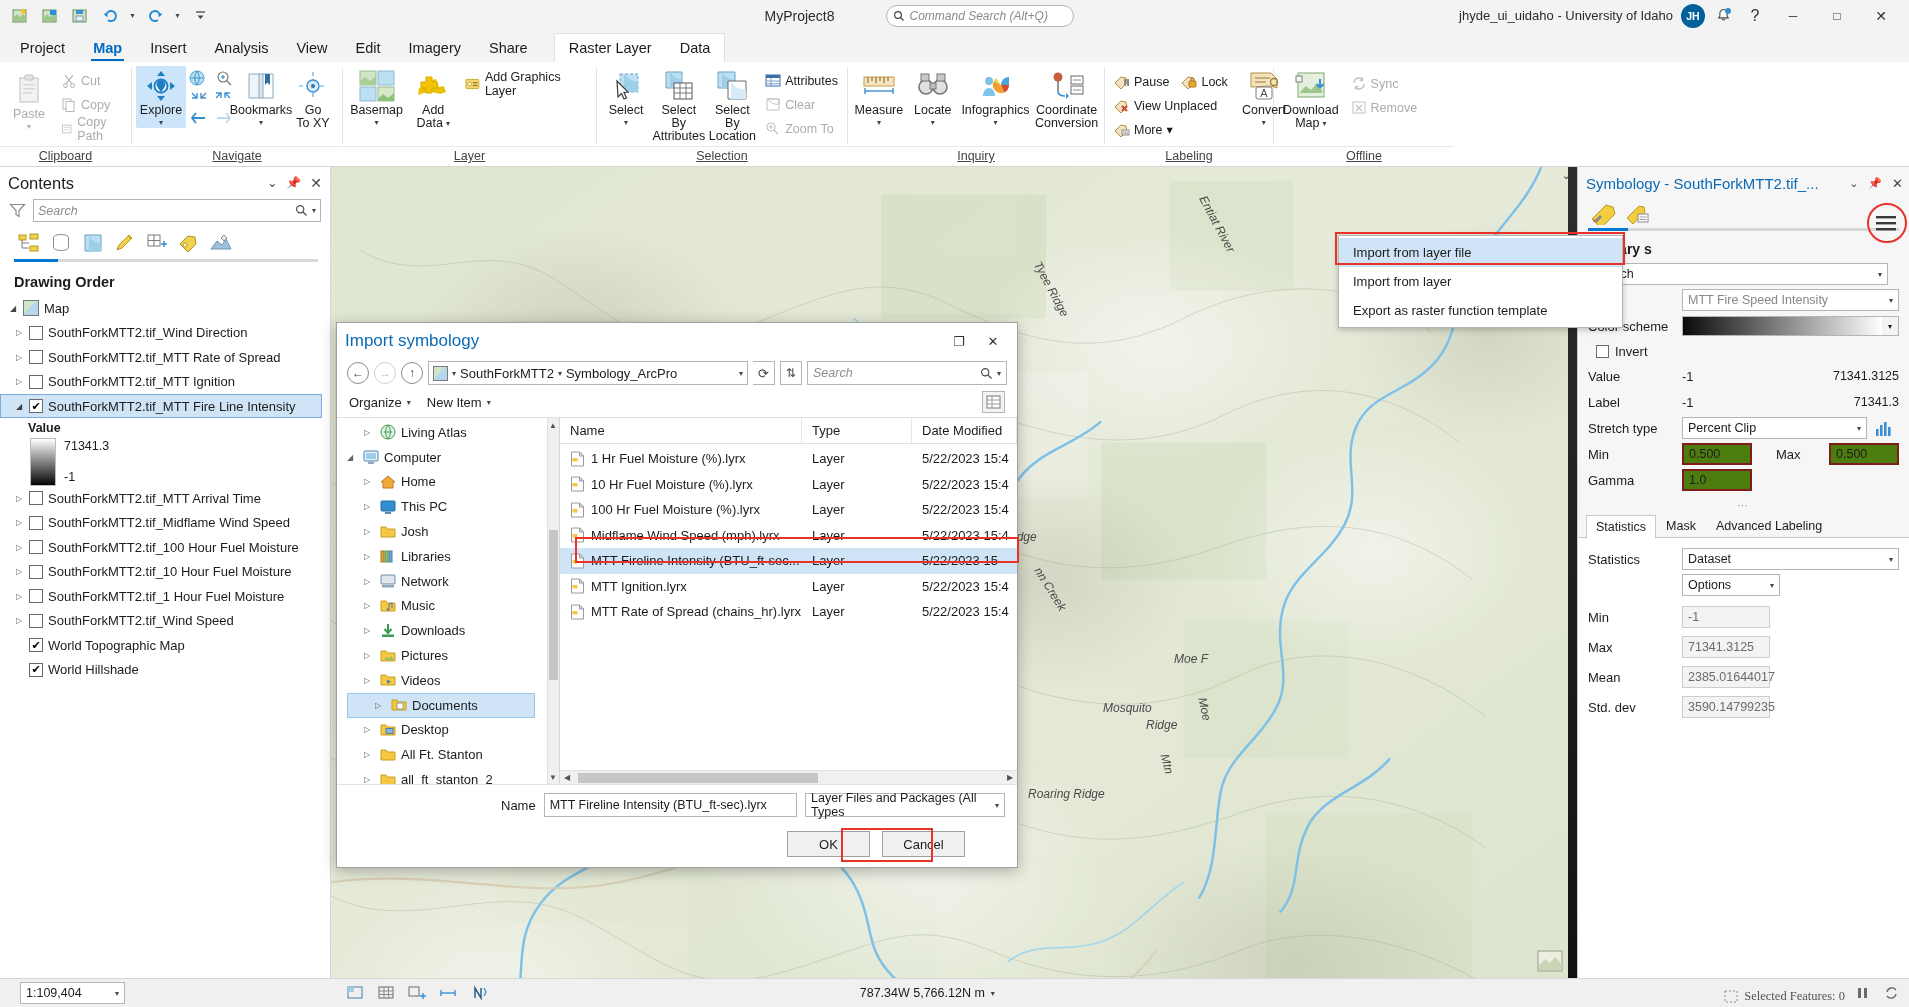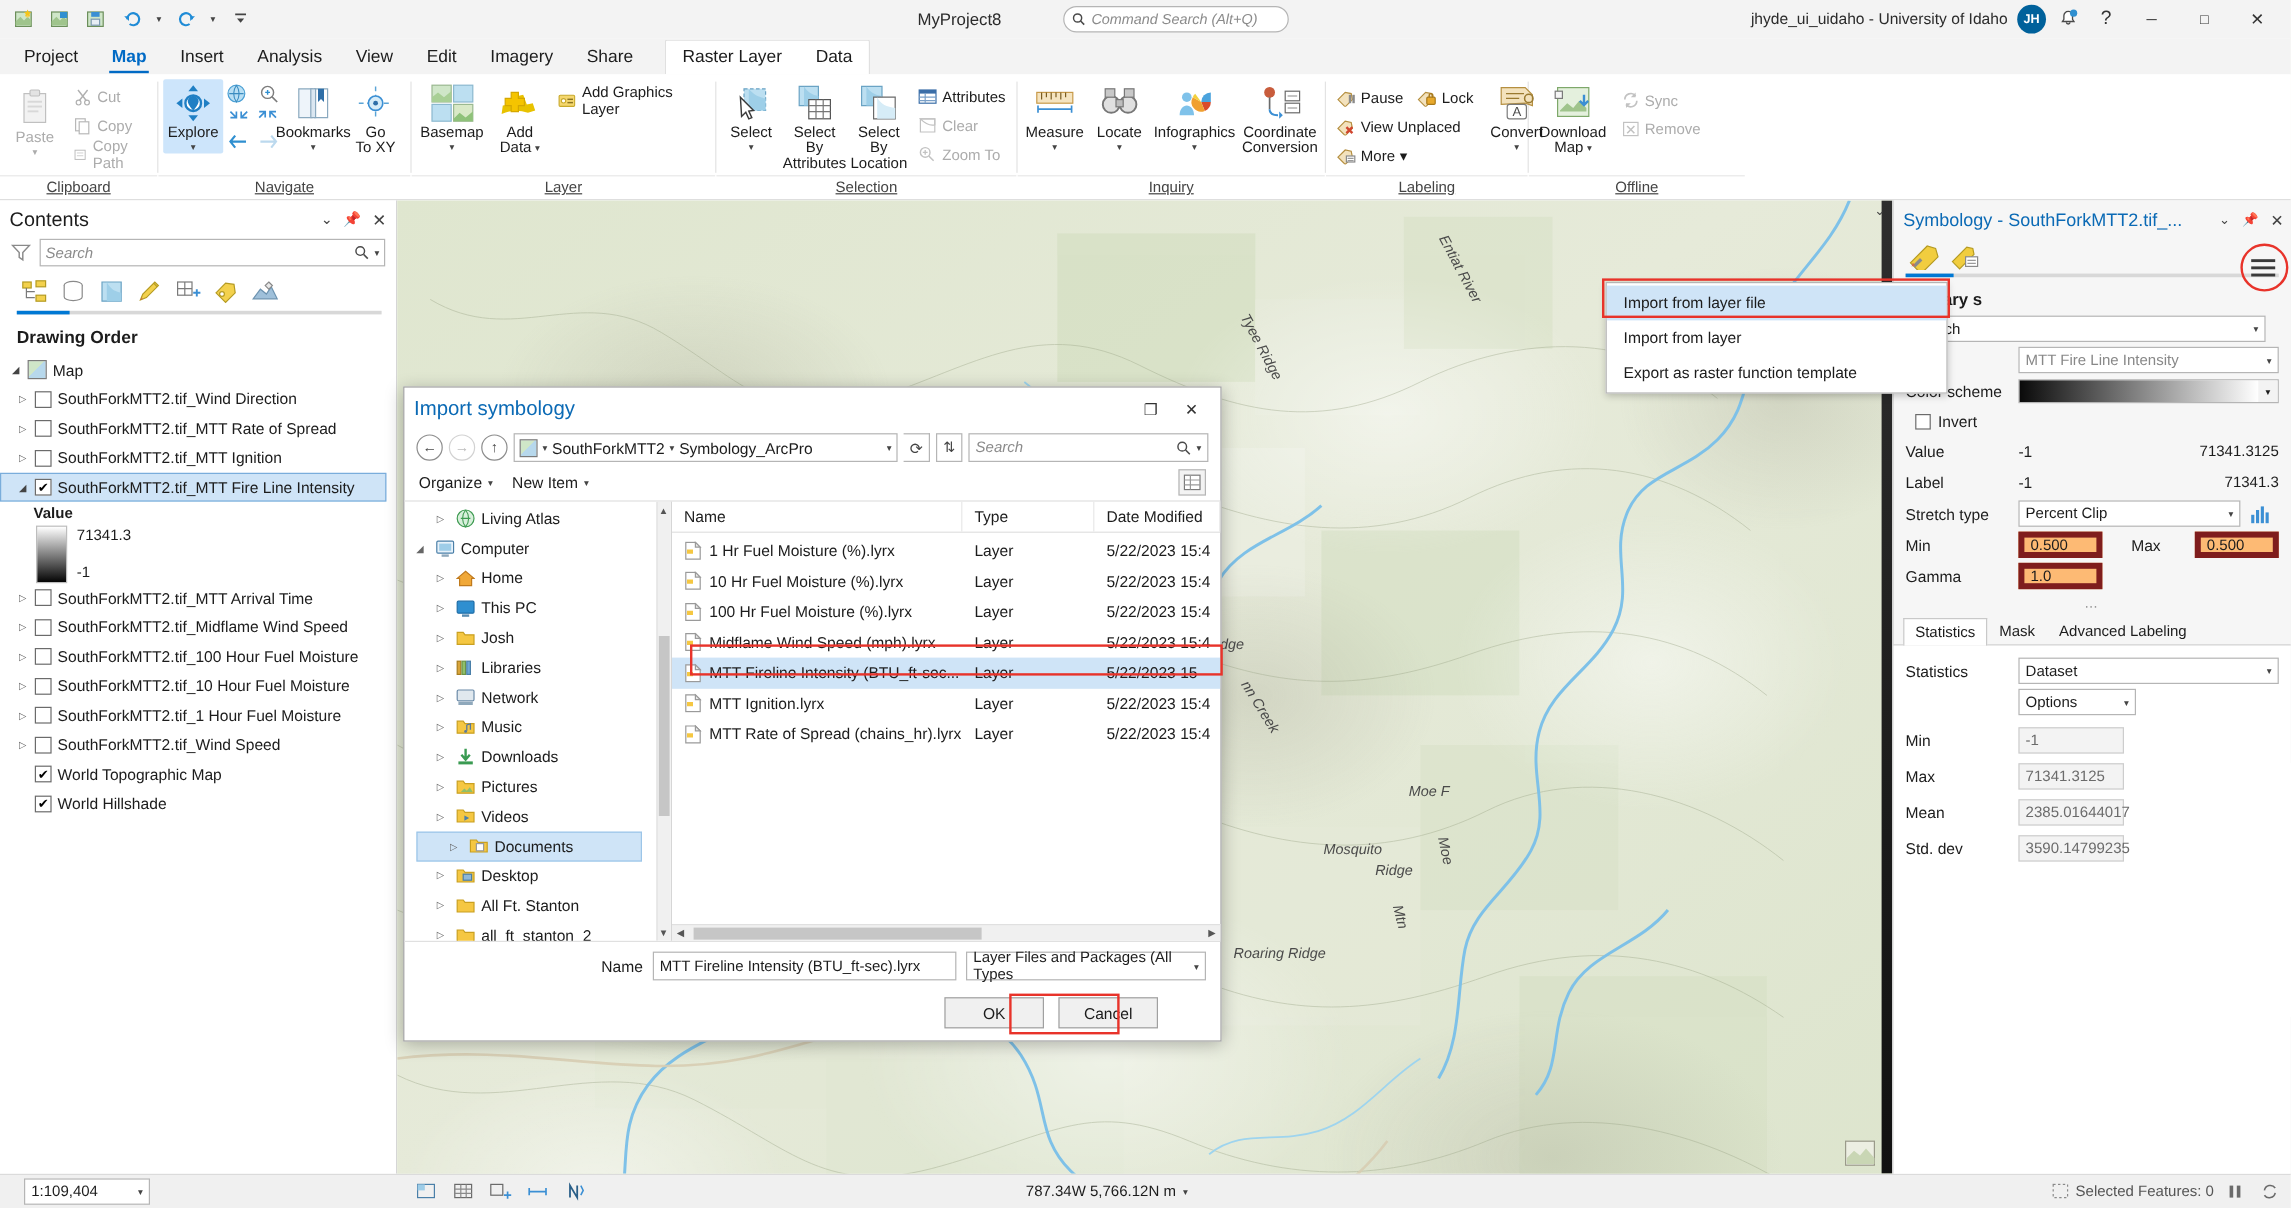--- a/index.html
+++ b/index.html
@@ -145,21 +145,21 @@
     flex:1; height:22px; border:1px solid #b5b5b5; background:#fff; display:flex; align-items:center;
     padding:0 5px; font-size:12.5px; position:relative;
   }
   .fctl .car { margin-left:auto; font-size:8px; color:#444; }
   .fctl.ro { background:#f3f3f3; color:#6b6b6b; border-color:#cdcdcd; }
   .ramp-ctl { flex:1; height:20px; border:1px solid #b5b5b5; display:flex; }
   .ramp-ctl .swatch { flex:1; background:linear-gradient(to right,#0a0a0a,#ffffff); }
   .ramp-ctl .car { width:16px; background:#f3f3f3; display:flex; align-items:center; justify-content:center; font-size:8px; }
   .chk { width:13px; height:13px; border:1px solid #6b6b6b; background:#fff; }
   .val-right { margin-left:auto; font-size:12.5px; }
-  .small-in { width:70px; height:22px; border:5px solid #7f1d1d; background:#fdba74; padding:0 5px; font-size:12.5px; display:flex; align-items:center; }
+  .small-in { width:70px; height:22px; border:2px solid #7f1d1d; background:#4d7c0f; padding:0 5px; font-size:12.5px; display:flex; align-items:center; }
   .hist-ico { width:20px; height:20px; display:flex; align-items:center; justify-content:center; }
   .grip { text-align:center; color:#9a9a9a; font-size:11px; letter-spacing:2px; padding:6px 0 2px 0; }
   .stat-tabs { display:flex; border-bottom:1px solid #c9c9c9; padding-left:8px; gap:0; }
   .stab { padding:4px 9px; font-size:12.5px; border:1px solid transparent; border-bottom:none; }
   .stab.active { background:#fff; border-color:#c9c9c9; position:relative; top:1px; }
 
   
   .ctxmenu {
     position:absolute; background:#fff; border:1px solid #b5b5b5; box-shadow:0 2px 6px rgba(0,0,0,.22);
     z-index:60; padding:2px 0;
@@ -237,21 +237,21 @@
   .status {
     height:29px; background:#f0f0f0; border-top:1px solid #d6d6d6; display:flex; align-items:center;
     padding:0 6px; gap:8px; font-size:12.5px;
   }
   .scale-box { width:105px; height:22px; border:1px solid #b5b5b5; background:#fff; display:flex;
                align-items:center; padding:0 5px; font-size:12.5px; }
   .scale-box .car { margin-left:auto; font-size:8px; color:#444; }
   .sicon { width:23px; height:22px; display:flex; align-items:center; justify-content:center; }
   .coords { margin-left:auto; margin-right:auto; display:flex; align-items:center; gap:6px; }
   .sel-feat { display:flex; align-items:center; gap:5px; color:#555; }
-  .status-right { margin-left:auto; display:flex; align-items:center; gap:6px; }
+  .status-right { margin-left:auto; display:flex; align-items:flex-end; gap:6px;font-family:Liberation Serif, serif; }
 
   svg { display:block; }
 </style>
 </head>
 <body>
 
 <div class="app">
 
   <div class="qat">
     <div class="qat-icons">
@@ -1032,21 +1032,21 @@
       <div class="sym-primary">Primary s</div>
       <div class="frow" style="padding-left:10px">
         <div class="fctl" style="max-width:300px">
           <span>Stretch</span>
           <span class="car">▾</span>
         </div>
       </div>
       <div class="frow">
         <span class="flabel">Band</span>
         <div class="fctl">
-          <span style="color:#888">MTT Fire Line Intensity</span>
+          <span style="color:#888">MTT Fire Speed Intensity</span>
           <span class="car">▾</span>
         </div>
       </div>
       <div class="frow">
         <span class="flabel">Color scheme</span>
         <div class="ramp-ctl">
           <span class="swatch"></span>
           <span class="car">▾</span>
         </div>
       </div>

